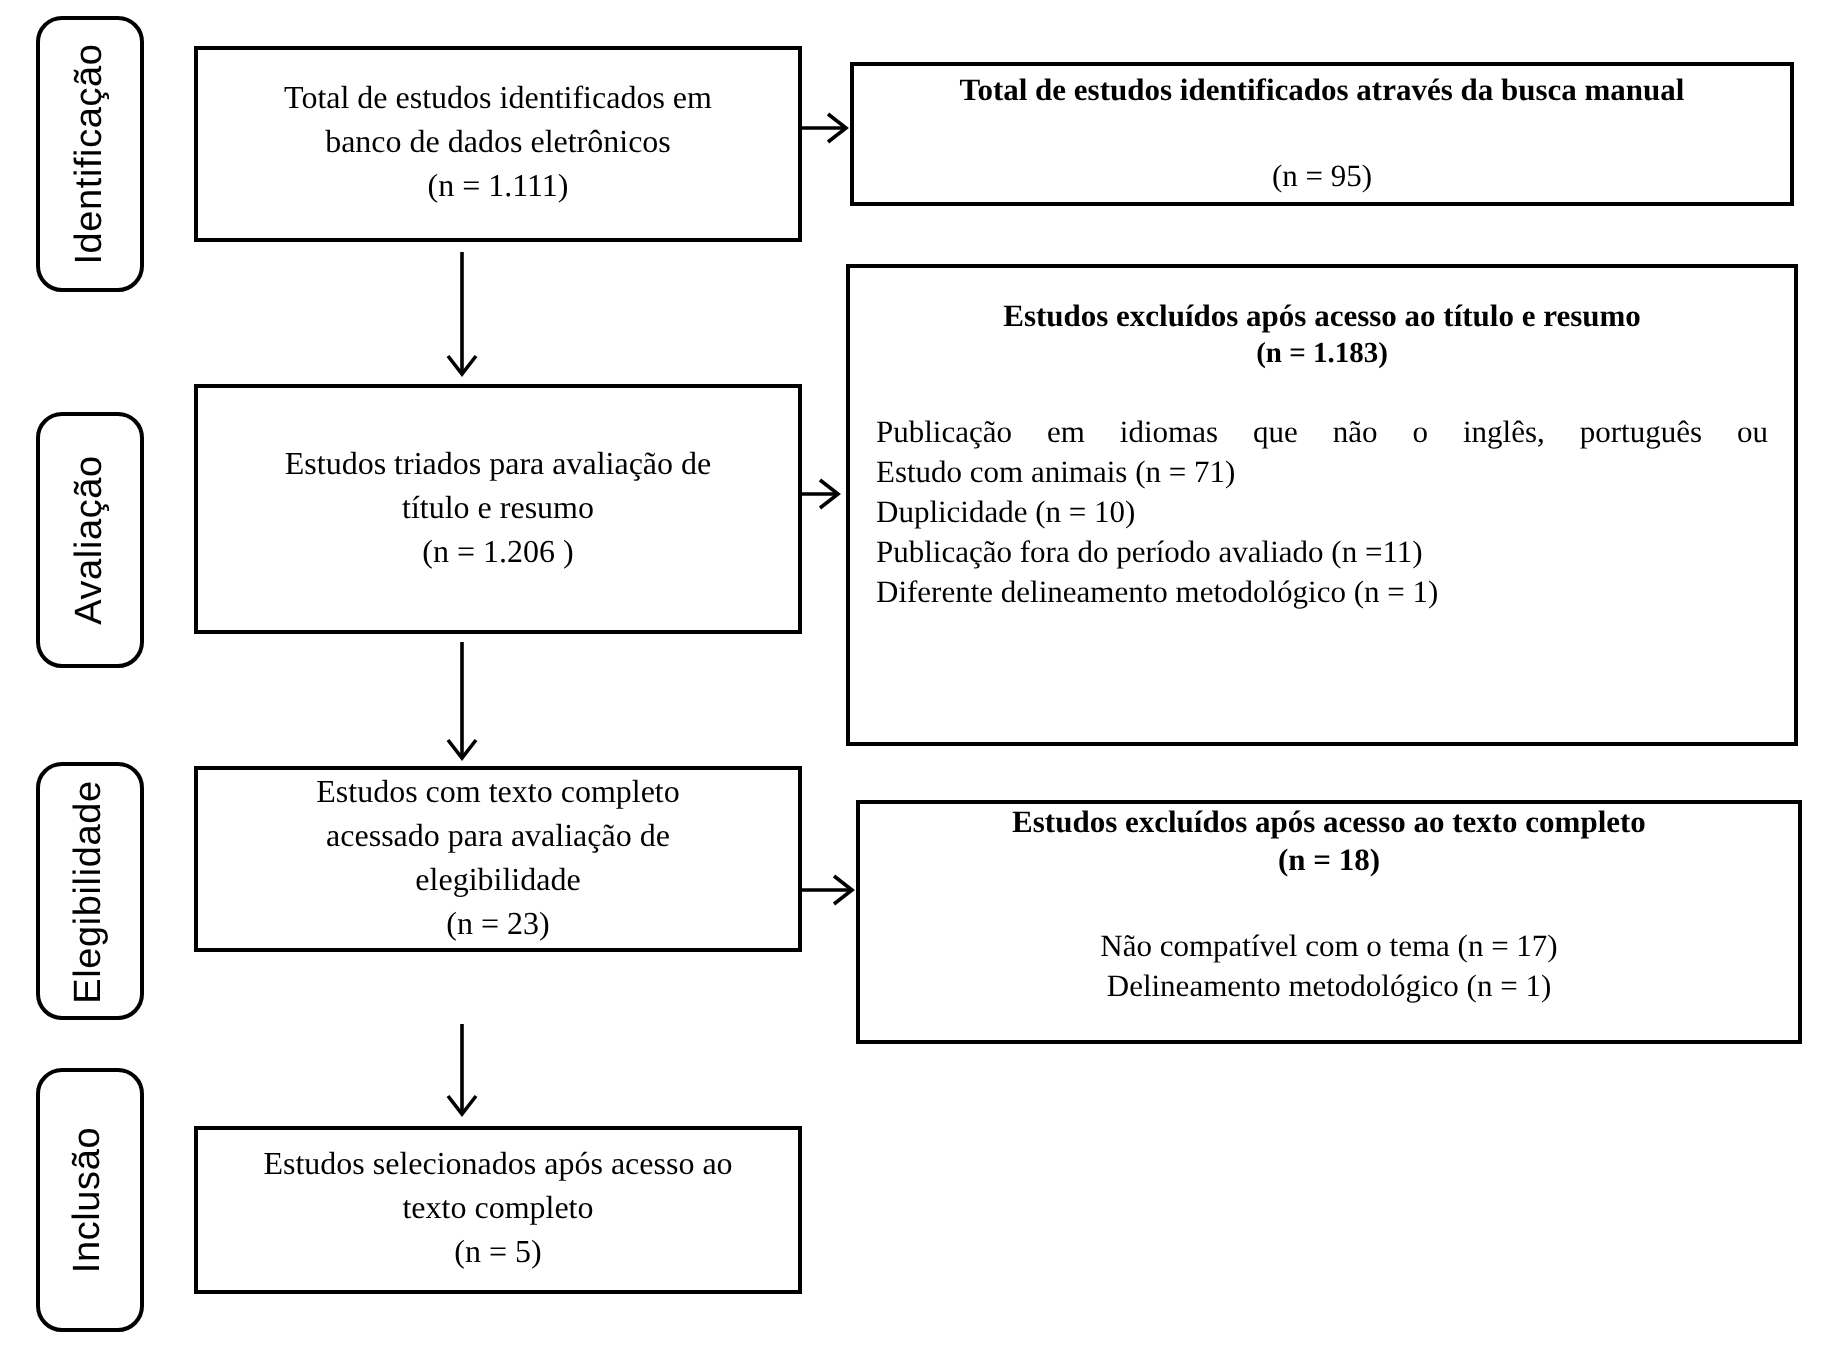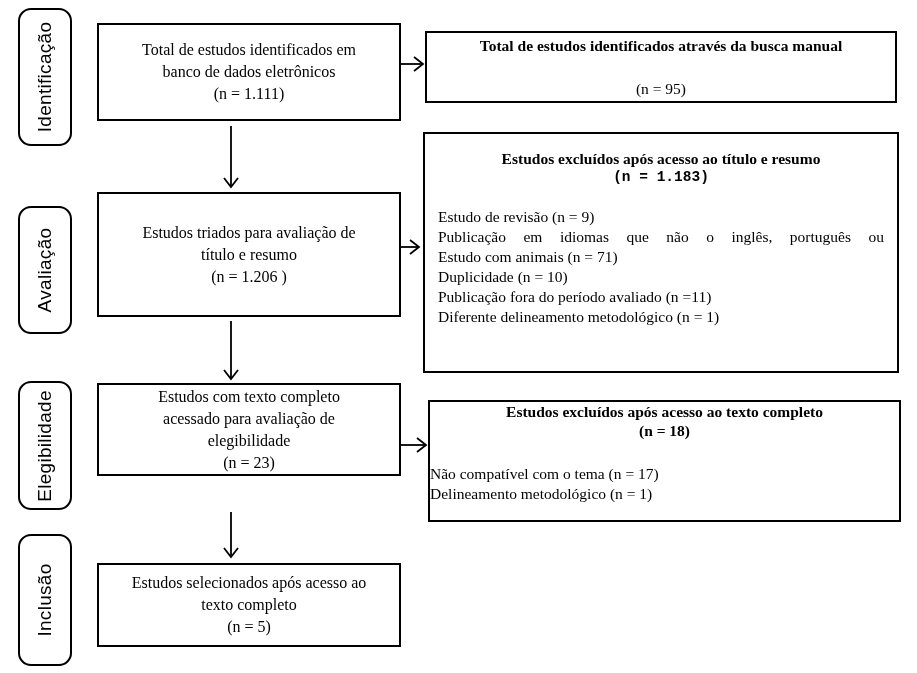--- a/index.html
+++ b/index.html
@@ -78,28 +78,28 @@
   .sbox .title { font-weight: bold; text-align: center; line-height: 19px; }
   .sbox .count { font-weight: bold; text-align: center; line-height: 19px; }
   .sbox1 {
     left: 425px; top: 31px; width: 472px; height: 72px;
     display: flex; flex-direction: column;
     align-items: center; justify-content: center; gap: 24px;
   }
   .sbox1 .count { font-weight: normal; }
   .sbox2 { left: 423px; top: 132px; width: 476px; height: 241px; padding: 15px 13px 0 13px; }
   .sbox2 .count {
-    font-family: Liberation Mono, monospace;
+    font-family: Liberation Serif, serif;
     font-size: 14.5px;
   }
   .sbox2 .items { margin-top: 20px; line-height: 20px; }
   .sbox2 .line { text-align: left; }
   .sbox2 .line.justify-full { text-align: justify; text-align-last: justify; }
   .sbox3 { left: 428px; top: 400px; width: 473px; height: 122px; padding-top: 0; }
-  .sbox3 .items { margin-top: 24px; line-height: 20px; }
+  .sbox3 .items { margin-top: 24px; line-height: 20px; text-align: center; }
 </style>
 </head>
 <body>
 
 <div class="canvas">
 
   <svg class="arrows" viewBox="0 0 917 673" xmlns="http://www.w3.org/2000/svg">
 
     <g>
       <line x1="231" y1="126" x2="231" y2="186"></line>
@@ -165,21 +165,20 @@
 
   <div class="sbox sbox1">
     <div class="title">Total de estudos identificados através da busca manual</div>
     <div class="count">(n = 95)</div>
   </div>
 
   <div class="sbox sbox2">
     <div class="title">Estudos excluídos após acesso ao título e resumo</div>
     <div class="count">(n = 1.183)</div>
     <div class="items">
-      <div class="line">Estudo de revisão (n = 9)</div>
       <div class="line justify-full">Publicação em idiomas que não o inglês, português ou</div>
       <div class="line">Estudo com animais (n = 71)</div>
       <div class="line">Duplicidade (n = 10)</div>
       <div class="line">Publicação fora do período avaliado (n =11)</div>
       <div class="line">Diferente delineamento metodológico (n = 1)</div>
     </div>
   </div>
 
   <div class="sbox sbox3">
     <div class="title">Estudos excluídos após acesso ao texto completo</div>

